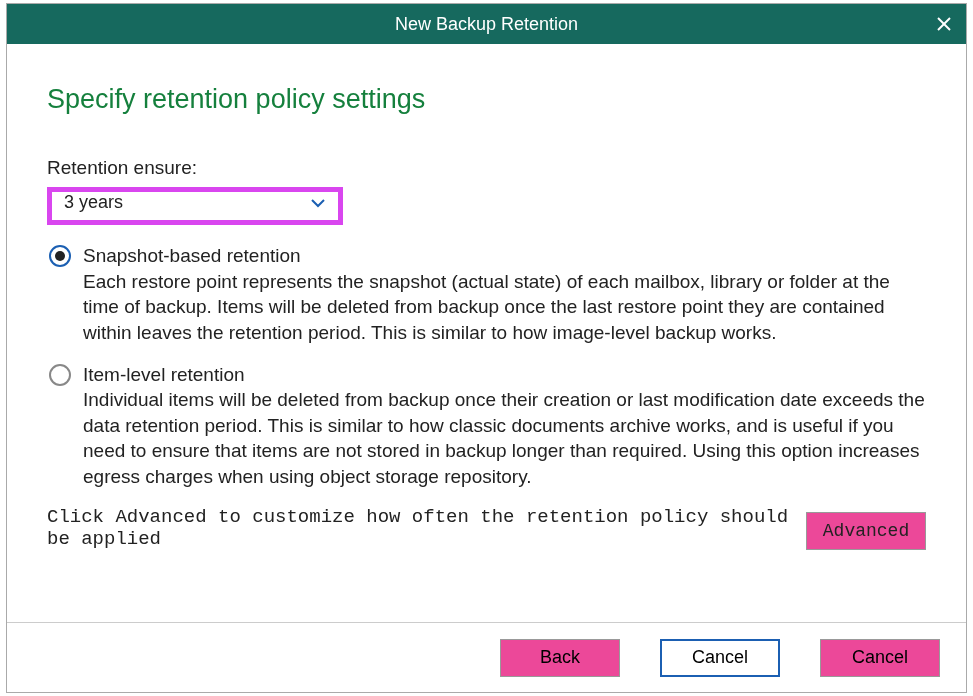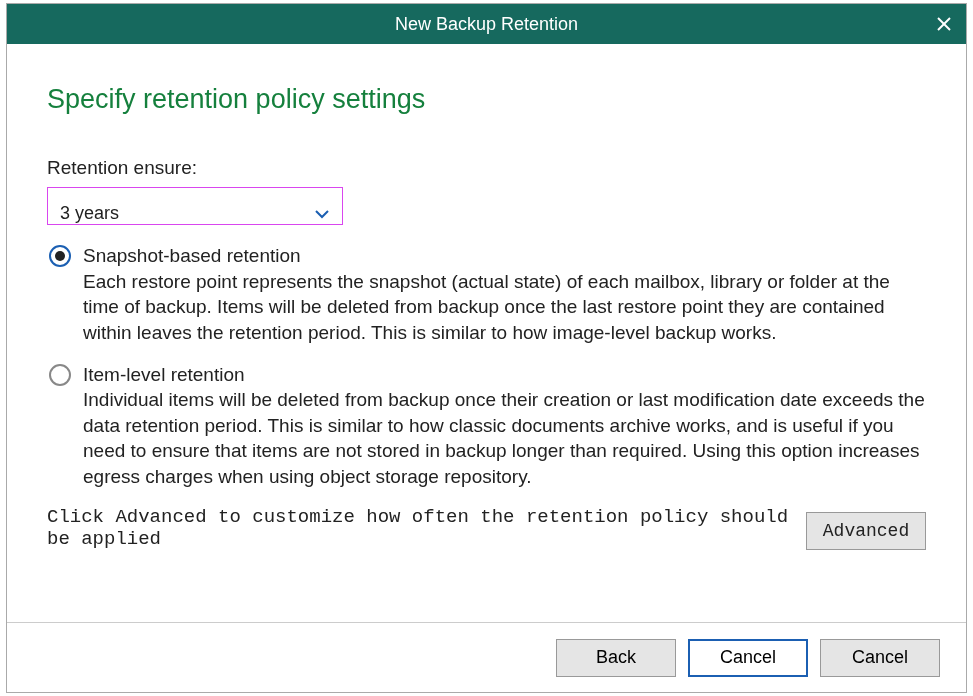--- a/index.html
+++ b/index.html
@@ -59,26 +59,26 @@
   }
 
   .select-wrap {
     position: relative;
     width: 296px;
     margin-bottom: 18px;
   }
   .select {
     width: 100%;
     height: 38px;
-    border: 1px solid #d946ef;
+    border: 5px solid #d946ef;
     background: #fff;
     padding: 0 12px;
     font-size: 18px;
     display: flex;
-    align-items: flex-end;
+    align-items: flex-start;
     justify-content: space-between;
     cursor: pointer;
   }
   .select .chev svg { stroke: #1b5fb2; stroke-width: 2; fill: none; }
 
   .radio-group { margin-left: 2px; }
   .radio-item {
     display: flex;
     align-items: flex-start;
     margin-bottom: 16px;
@@ -113,38 +113,38 @@
     justify-content: space-between;
     align-items: flex-end;
     margin-top: 14px;
     font-family: Liberation Mono, monospace;
   }
   .adv-row .hint { font-size: 19px; }
   .btn {
     min-width: 120px;
     height: 38px;
     border: 1px solid #999;
-    background: #e5e5e5;
+    background: #ec4899;
     font-size: 18px;
     display: inline-flex;
     align-items: center;
     justify-content: center;
     cursor: pointer;
     padding: 0 18px;
   }
   .btn.default { border: 2px solid #1b5fb2; background: #fff; }
 
   .footer {
     height: 70px;
     border-top: 1px solid #ccc;
     display: flex;
     justify-content: flex-end;
     align-items: center;
     padding: 0 26px;
-    gap: 12px;
+    gap: 40px;
   }
 </style>
 </head>
 <body>
 
 <div class="dialog">
 
   <div class="titlebar">
     <span>New Backup Retention</span>
     <div class="close">

